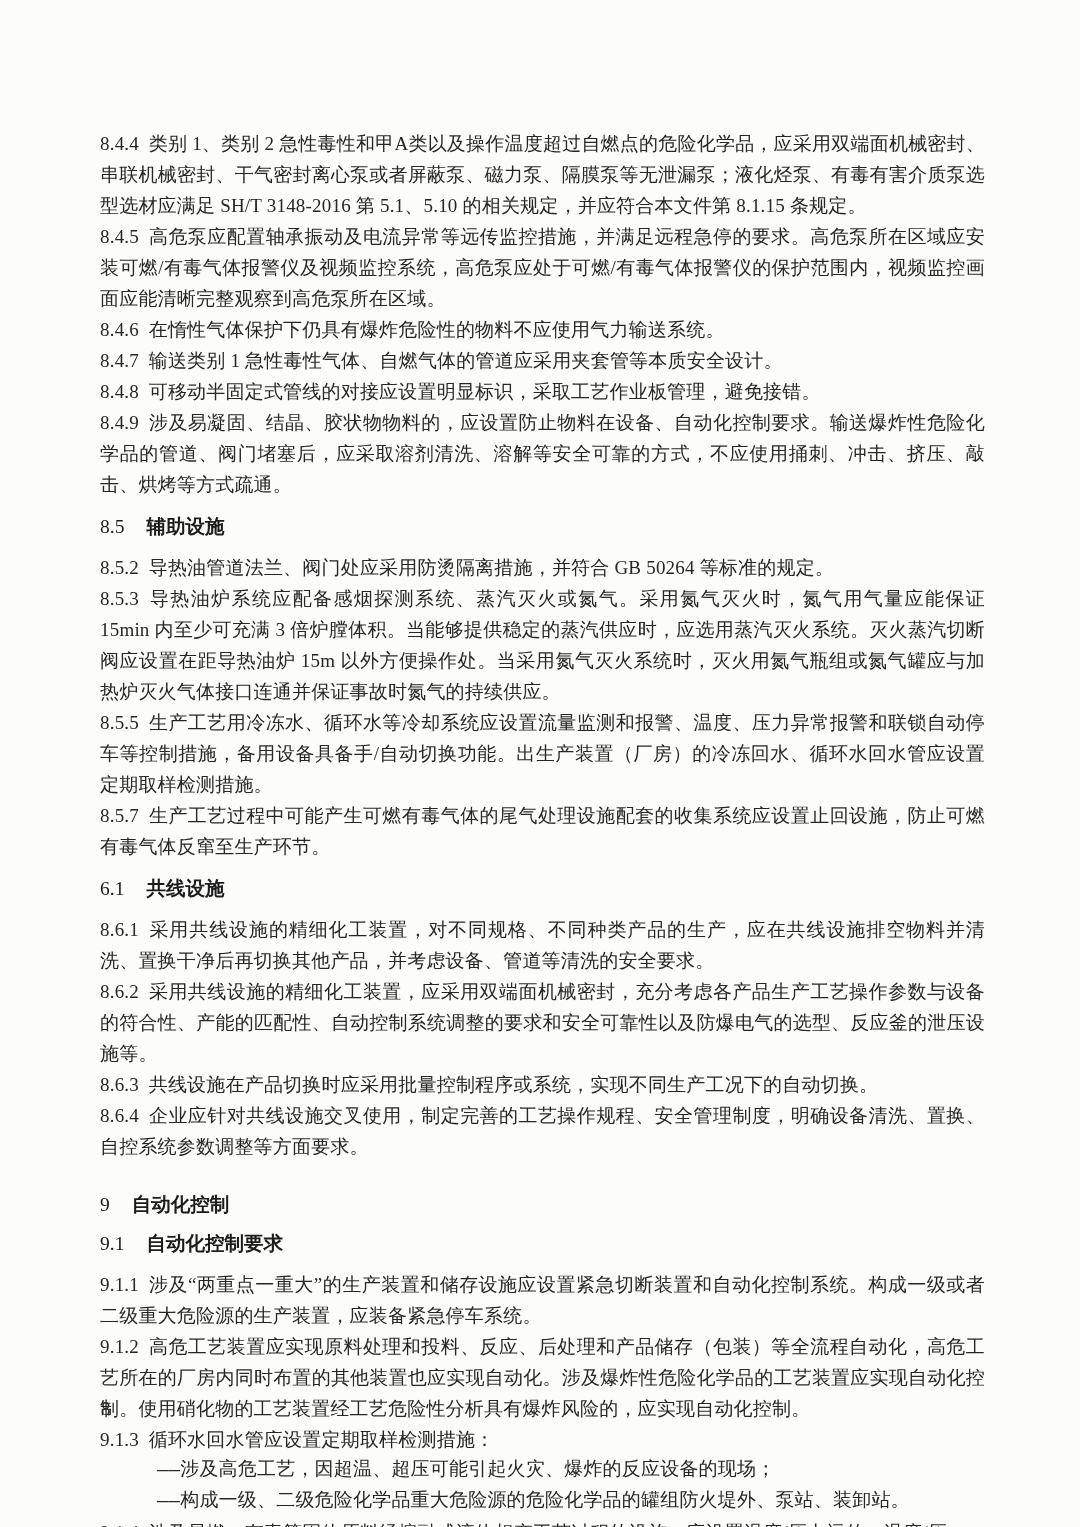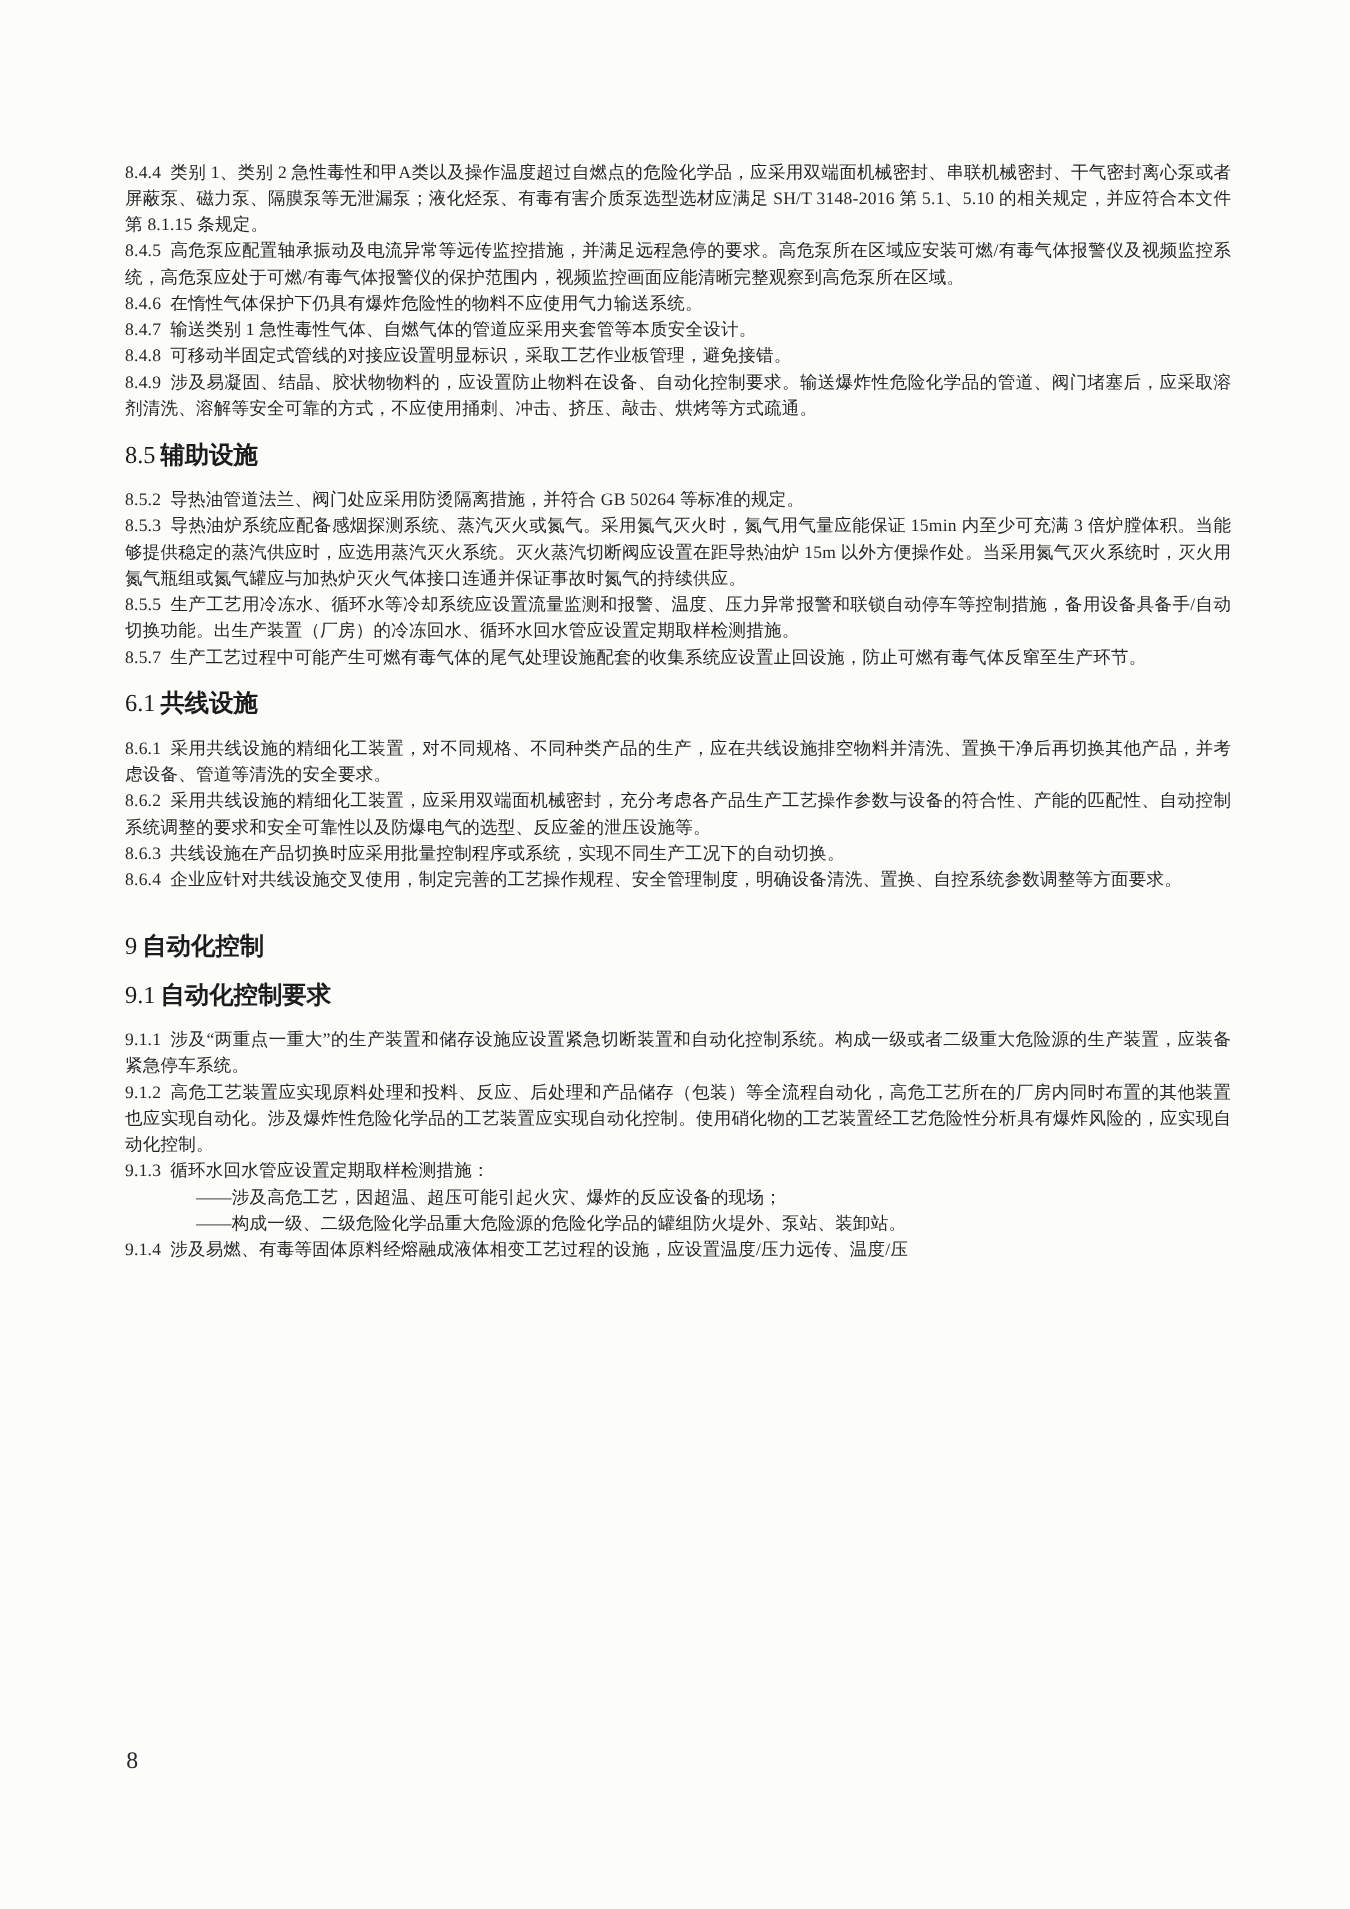--- a/index.html
+++ b/index.html
@@ -14,44 +14,45 @@
     margin: 0 auto;
     background: #fcfcfb;
     color: #262626;
     font-family: "Liberation Serif", "DejaVu Serif", serif;
     box-sizing: border-box;
     padding: 128px 95px 0 100px;
     overflow: hidden;
   }
   .para {
     margin: 0;
-    font-size: 14px;
-    line-height: 21px;
+    font-size: 19px;
+    line-height: 31px;
     text-align: justify;
     text-justify: inter-ideograph;
     letter-spacing: 0.2px;
   }
   .dash-item {
     padding-left: 57px;
+    font-family: Liberation Mono, monospace;
   }
   .sec-heading {
     margin: 14px 0 13px 0;
     font-size: 19.5px;
     line-height: 25px;
     font-weight: bold;
     font-family: "Liberation Sans", "DejaVu Sans", sans-serif;
     color: #1c1c1c;
   }
   .sec-heading.chapter {
     margin-top: 30px;
   }
   .sec-heading .sec-num {
     font-family: "Liberation Serif", "DejaVu Serif", serif;
     font-weight: normal;
-    margin-right: 4px;
+    margin-right: 22px;
   }
   .page-num {
     position: absolute;
     left: 101px;
     top: 1396px;
     font-size: 19px;
     line-height: 25px;
     color: #2a2a2a;
   }
 </style>

